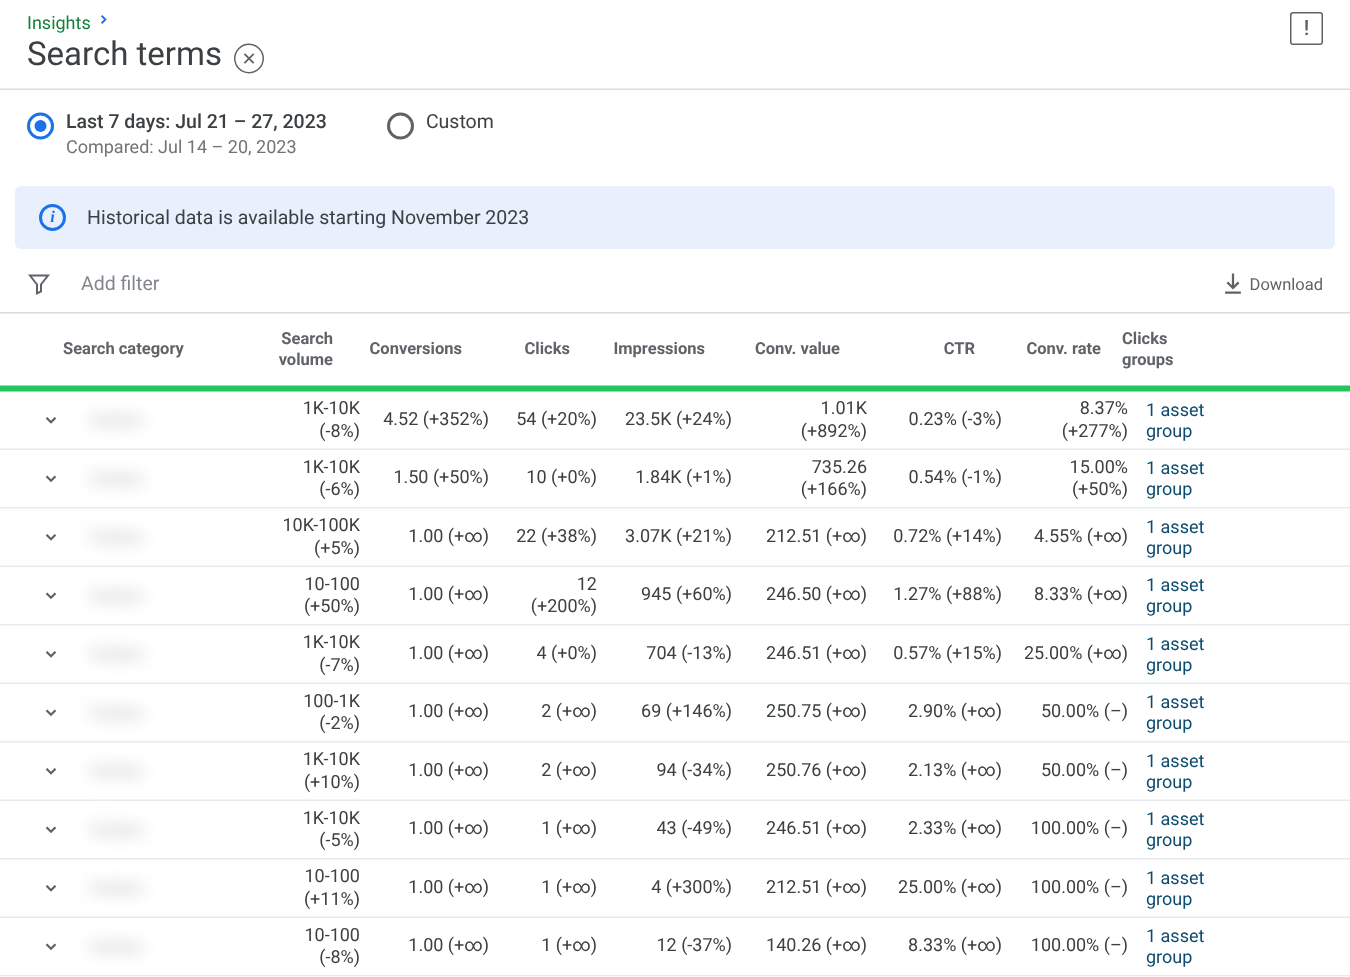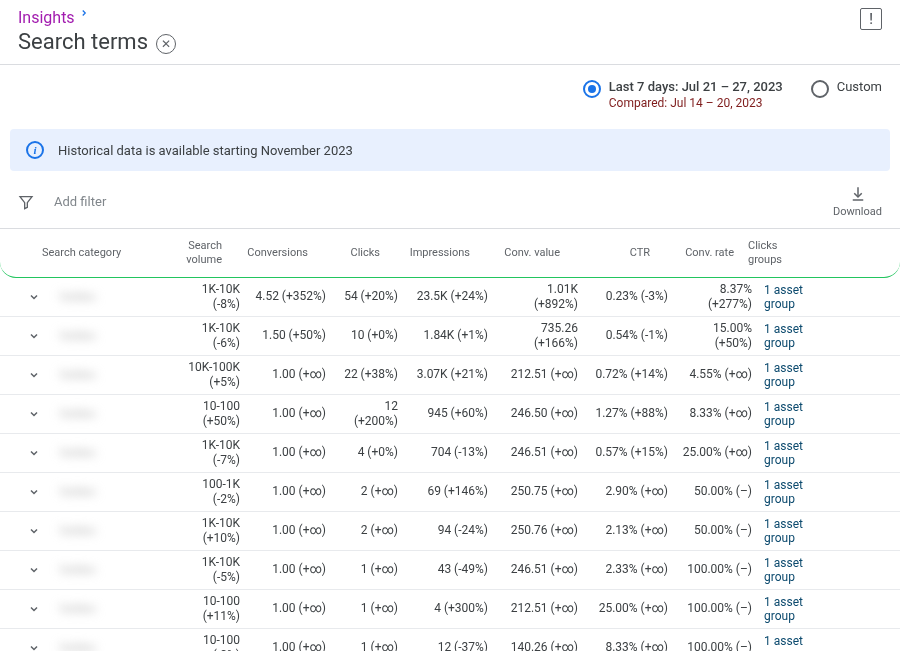--- a/index.html
+++ b/index.html
@@ -14,55 +14,54 @@
   .header {
     display: flex;
     justify-content: space-between;
     align-items: flex-start;
     padding: 8px 18px 10px 18px;
     border-bottom: 1px solid #dadce0;
   }
   .header-left { display: flex; flex-direction: column; gap: 2px; }
   .breadcrumb {
     display: flex; align-items: flex-start; gap: 4px;
-    font-size: 16px; color: #a21caf; cursor: pointer;
+    font-size: 12px; color: #15803d; cursor: pointer;
   }
   .title-row { display: flex; align-items: flex-end; gap: 8px; }
   .page-title { font-size: 22px; font-weight: 400; color: #3c4043; }
   .header-icon {
     width: 22px; height: 22px;
     display: inline-flex; align-items: center; justify-content: center;
     color: #5f6368; cursor: pointer;
     border: 1.5px solid #5f6368; border-radius: 2px;
     font-size: 14px; font-weight: 500;
   }
   .close-chip {
     width: 20px; height: 20px; border: 1.5px solid #5f6368;
     border-radius: 50%; display: inline-flex; align-items: center; justify-content: center;
     font-size: 12px; color: #5f6368; cursor: pointer;
   }
   
   .date-row {
-    display: flex; justify-content: flex-end; gap: 28px;
+    display: flex; gap: 40px;
     padding: 14px 18px 8px 18px;
     font-size: 13px;
-    margin-left: 48px;
   }
   .radio-opt { display: flex; align-items: flex-start; gap: 8px; cursor: pointer; }
   .radio {
     width: 18px; height: 18px; border: 2px solid #5f6368; border-radius: 50%;
     display: inline-flex; align-items: center; justify-content: center;
     flex-shrink: 0; margin-top: 1px;
   }
   .radio.selected { border-color: #1a73e8; }
   .radio.selected::after {
     content: ""; width: 8px; height: 8px; background: #1a73e8; border-radius: 50%;
   }
   .date-labels { display: flex; flex-direction: column; line-height: 1.3; }
-  .date-sub { color: #7f1d1d; font-size: 12px; }
+  .date-sub { color: #737373; font-size: 12px; }
   
   .banner {
     margin: 10px 10px 0 10px;
     background: #e8f0fe;
     border-radius: 4px;
     padding: 12px 16px;
     display: flex; align-items: center; gap: 14px;
     font-size: 13px; color: #3c4043;
   }
   .info-icon {
@@ -73,28 +72,28 @@
   }
   
   .toolbar {
     display: flex; justify-content: space-between; align-items: center;
     padding: 14px 18px 10px 18px;
     border-bottom: 1px solid #dadce0;
   }
   .filter-left { display: flex; align-items: center; gap: 20px; text-align: center; }
   .filter-icon { color: #5f6368; }
   .add-filter { color: #80868b; font-size: 13px; cursor: pointer; }
-  .download { display: flex; flex-direction: column; align-items: center; gap: 2px; color: #5f6368; cursor: pointer; font-size: 11px; }
+  .download { display: flex; flex-direction: row; align-items: center; gap: 2px; color: #5f6368; cursor: pointer; font-size: 11px; }
   
   .table { width: 100%; }
   .thead, .trow { display: grid; grid-template-columns: 32px 120px 72px 86px 72px 90px 90px 90px 84px 78px; align-items: center; }
   .thead {
     padding: 10px 4px;
-    border-bottom: 1px solid #22c55e;
-    font-size: 11px; color: #5f6368; font-weight: 400; border-radius: 16px;
+    border-bottom: 4px solid #22c55e;
+    font-size: 11px; color: #5f6368; font-weight: 700;
   }
   .thead > div { padding: 0 6px; line-height: 1.25; }
   .num-h { text-align: right; }
   .trow {
     border-bottom: 1px solid #e8eaed;
     font-size: 12px;
     min-height: 34px;
     padding: 4px 22px;
   }
   .trow > div { padding: 0 6px; }
@@ -297,21 +296,21 @@
             <polyline points="6 9 12 15 18 9"></polyline>
           </svg>
         </div>
         <div class="cat">hidden</div>
         <div class="num">
           <span class="l2">1K-10K</span>
           <span class="l2">(+10%)</span>
         </div>
         <div class="num">1.00 (+∞)</div>
         <div class="num">2 (+∞)</div>
-        <div class="num">94 (-24%)</div>
+        <div class="num">94 (-34%)</div>
         <div class="num">250.76 (+∞)</div>
         <div class="num">2.13% (+∞)</div>
         <div class="num">50.00% (–)</div>
         <div class="link">1 asset group</div>
       </div>
       <div class="trow">
         <div class="expand">
           <svg width="12" height="12" viewBox="0 0 24 24" fill="none" stroke="#5f6368" stroke-width="3">
             <polyline points="6 9 12 15 18 9"></polyline>
           </svg>

